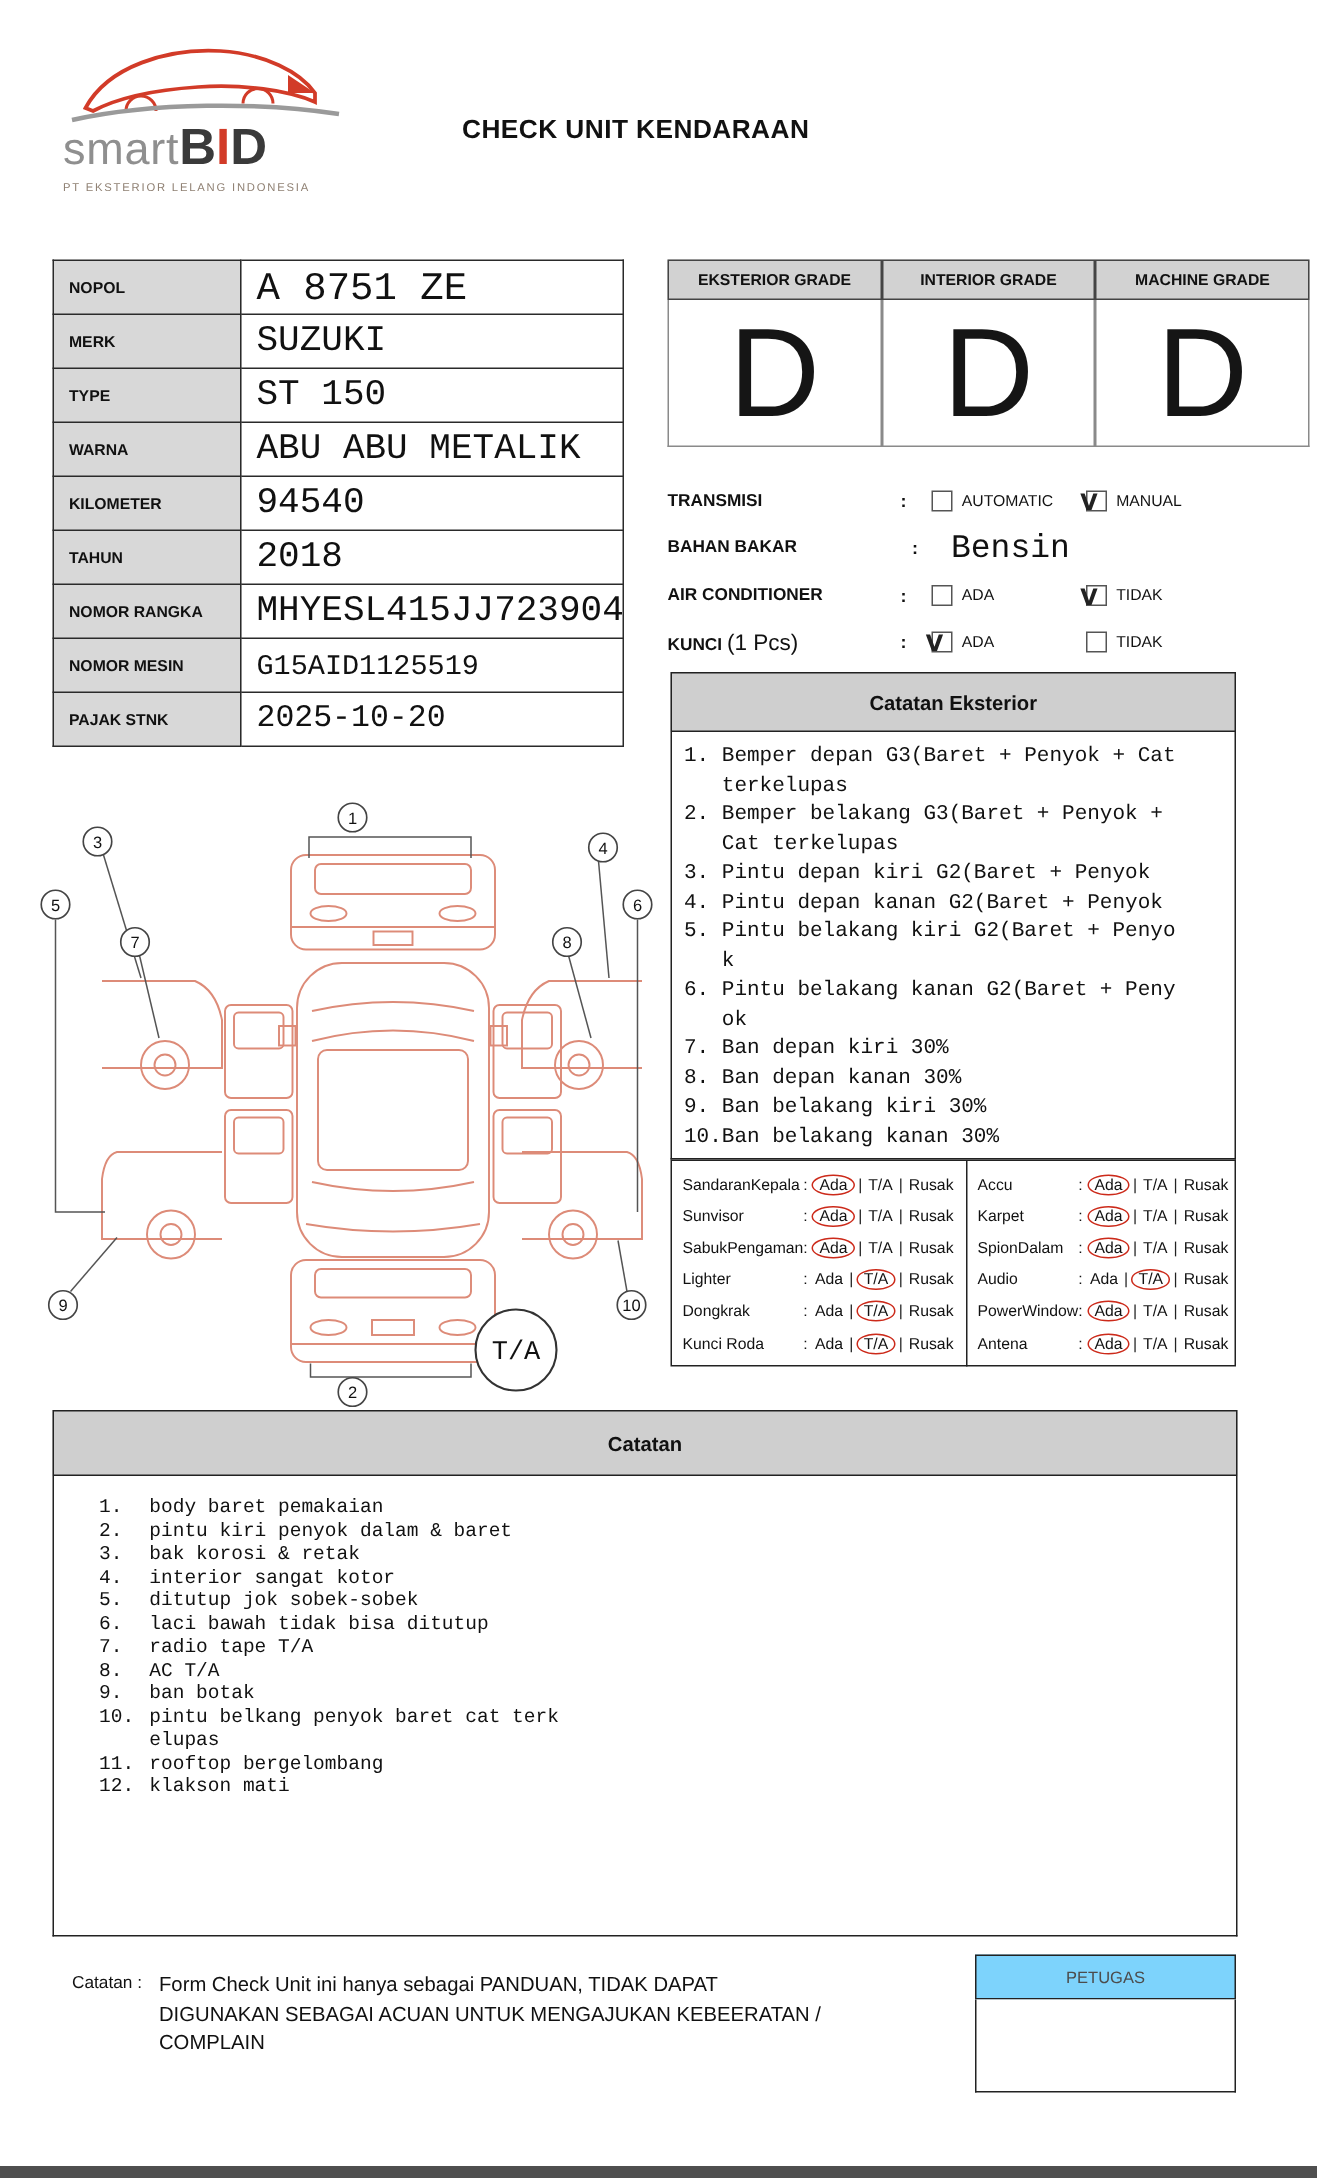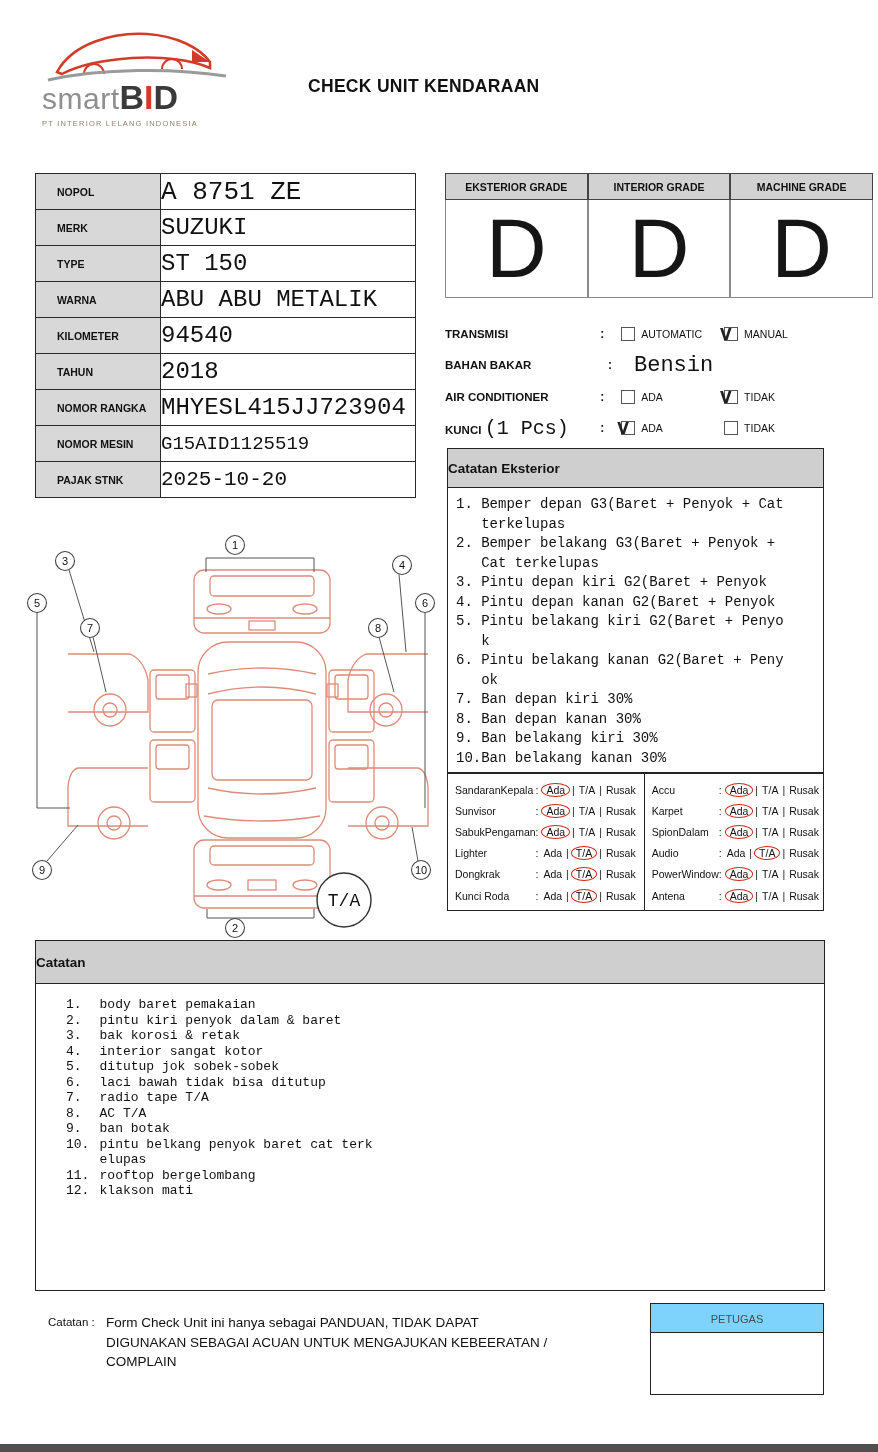--- a/index.html
+++ b/index.html
@@ -11,48 +11,48 @@
   .logo-brand{margin-top:-8px;white-space:nowrap}
   .logo-smart{font-size:30px;color:#8f8f8f;letter-spacing:.5px}
   .logo-b,.logo-d{font-size:34px;font-weight:bold;color:#3a3a3a}
   .logo-i{font-size:34px;font-weight:bold;color:#d23b28}
   .logo-sub{font-size:7.5px;letter-spacing:1.2px;color:#8f8073;margin-top:2px}
   .page-title{position:absolute;left:308px;top:76px;font-size:17.5px;font-weight:bold;letter-spacing:.3px}
 
   
   .info-table{position:absolute;left:35px;top:173px;width:381px;border-collapse:collapse;table-layout:fixed}
   .info-table td{border:1px solid #2a2a2a;height:36px;vertical-align:middle}
-  .info-table td.lbl{width:125px;background:#d8d8d8;font-weight:bold;font-size:10.5px;padding-left:21px}
-  .info-table td.val{font-family:"Liberation Mono",monospace;font-size:24px;white-space:nowrap;overflow:hidden}
+  .info-table td.lbl{width:125px;background:#d8d8d8;font-weight:bold;font-size:10.5px;padding-left:10px}
+  .info-table td.val{font-family:"Liberation Mono",monospace;font-size:24px;padding-left:10px;white-space:nowrap;overflow:hidden}
   .info-table tr:nth-child(1) td.val{font-size:26px}
   .info-table tr:nth-child(7) td.val{font-size:24px}
   .info-table tr:nth-child(8) td.val{font-size:19px}
   .info-table tr:nth-child(9) td.val{font-size:21px}
 
   
   .grades{position:absolute;left:445px;top:173px;width:428px;display:grid;grid-template-columns:1fr 1fr 1fr;gap:0}
   .grade-head{height:27px;background:#d2d2d2;border:1px solid #444;font-size:10.5px;font-weight:bold;text-align:center;line-height:27px}
   .grade-val{height:98px;border:1px solid #8a8a8a;border-top:none;text-align:center;font-size:84px;line-height:96px;color:#151515}
 
   
   .opts{position:absolute;left:445px;top:318px;width:382px}
   .opt-row{display:flex;align-items:center;height:31.5px}
   .opt-label{width:163px;font-size:11.5px;font-weight:bold;white-space:nowrap}
-  .opt-label .qty{font-family:Liberation Mono, monospace;font-size:20px;font-weight:normal}
+  .opt-label .qty{font-family:Liberation Sans, sans-serif;font-size:15px;font-weight:normal}
   .opt-colon{width:22px;font-weight:bold;font-size:12px}
   .opt-colon::before{content:":"}
   .choice{display:inline-flex;align-items:center;width:108px}
   .cb{width:14px;height:14px;border:1.2px solid #555;display:inline-block;position:relative;margin-right:6px;background:#fff}
   .cb .mark{position:absolute;left:-5px;top:0;font-size:15px;font-weight:bold;color:#222;line-height:14px;font-family:"DejaVu Sans",sans-serif}
   .choice-label{font-size:10.5px}
   .fuel-value{font-family:"Liberation Mono",monospace;font-size:22px;margin-left:4px}
 
   
   .ce-box{position:absolute;left:447px;top:448px;width:377px}
-  .box-head{height:40px;background:#cfcfcf;border:1.5px solid #222;font-size:13.5px;font-weight:bold;text-align:left;line-height:40px}
+  .box-head{height:40px;background:#cfcfcf;border:1.5px solid #222;font-size:13.5px;font-weight:bold;text-align:center;line-height:40px}
   .ce-body{border:1.5px solid #222;border-top:none;height:285px;padding:7px 4px 0 8px}
   .ce-item{display:grid;grid-template-columns:3ch 36ch;font-family:"Liberation Mono",monospace;font-size:14px;line-height:19.5px}
   .ce-text{word-break:break-all;white-space:pre-wrap}
 
   
   .eq-box{position:absolute;left:447px;top:773px;width:377px;height:138px;border:1.5px solid #222;display:grid;grid-template-columns:1fr 1fr}
   .eq-col{padding:5px 6px 5px 7px}
   .eq-col.left{border-right:1px solid #222}
   .eq-row{display:flex;justify-content:space-between;align-items:center;height:21.2px;font-size:10.5px}
   .eq-label{white-space:nowrap}
@@ -87,21 +87,21 @@
   <svg width="190" height="58" viewBox="0 0 190 58">
     <path d="M15,48 C30,20 70,8 105,10 C135,12 158,24 168,38 L168,44 C150,36 120,32 90,34 C60,36 35,42 20,50 Z" fill="none" stroke="#d23b28" stroke-width="2.5"></path>
     <path d="M42,50 a10,10 0 0 1 20,0" fill="none" stroke="#d23b28" stroke-width="2"></path>
     <path d="M120,45 a10,10 0 0 1 20,0" fill="none" stroke="#d23b28" stroke-width="2"></path>
     <path d="M150,26 L168,38 L150,38 Z" fill="#d23b28"></path>
     <path d="M6,56 C60,44 132,44 184,52" fill="none" stroke="#9a9a9a" stroke-width="3"></path>
   </svg>
   <div class="logo-brand">
     <span class="logo-smart">smart</span><span class="logo-b">B</span><span class="logo-i">I</span><span class="logo-d">D</span>
   </div>
-  <div class="logo-sub">PT INTERIOR LELANG INDONESIA</div>
+  <div class="logo-sub">PT EKSTERIOR LELANG INDONESIA</div>
 </div>
 
 <div class="page-title">CHECK UNIT KENDARAAN</div>
 
 <table class="info-table">
   <tbody>
       <tr>
         <td class="lbl">NOPOL</td>
         <td class="val">A 8751 ZE</td>
       </tr>

